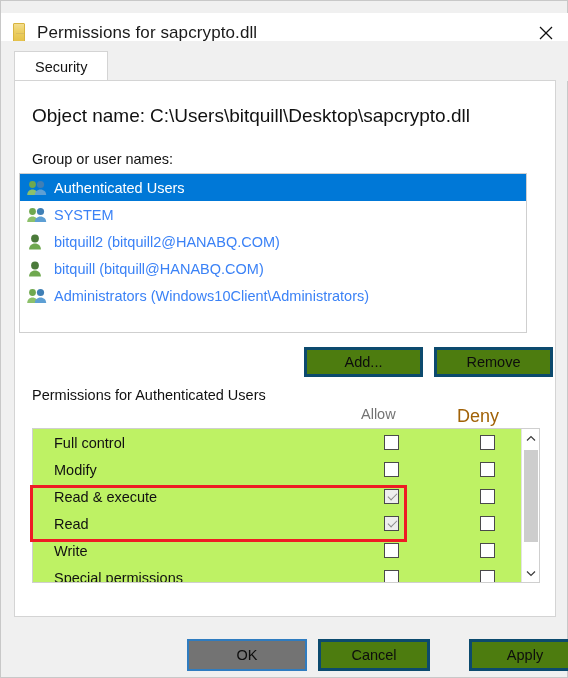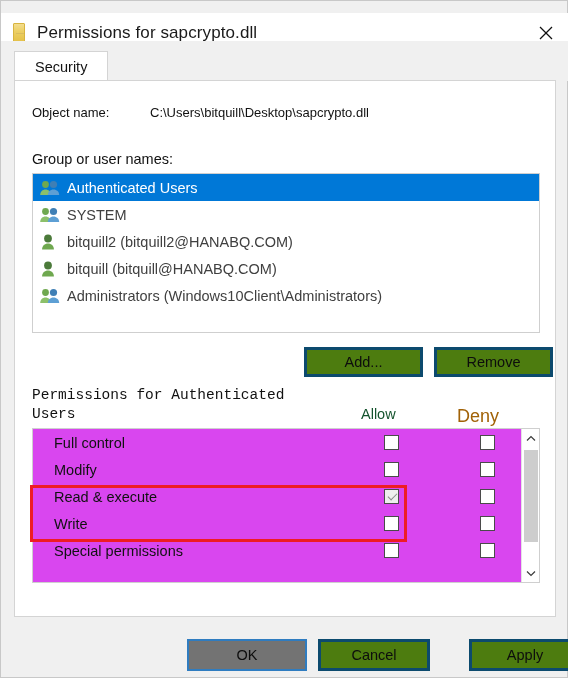--- a/index.html
+++ b/index.html
@@ -81,47 +81,47 @@
     position: absolute;
     left: 13px; top: 79px;
     width: 542px; height: 537px;
     background: #ffffff;
     border: 1px solid #d4d4d4;
   }
 
   .obj-row {
     position: absolute; left: 17px; top: 24px;
     display: flex; align-items: baseline;
-    font-size: 13px; color: #111;
+    font-size: 19px; color: #111;
     white-space: nowrap;
   }
   .obj-label { width: 118px; }
   .obj-value { }
 
   .section-label {
     position: absolute;
     font-size: 14.5px; color: #111;
   }
   #group-label { left: 17px; top: 70px; }
 
   
   .listbox {
     position: absolute;
-    left: 17px; top: 92px;
+    left: 4px; top: 92px;
     width: 508px; height: 160px;
     background: #ffffff;
     border: 1px solid #cfcfcf;
     overflow: hidden;
   }
   .list-item {
     height: 27px;
     display: flex; align-items: center;
     padding-left: 6px;
     font-size: 14.5px;
-    color: #404040;
+    color: #3b82f6;
     white-space: nowrap;
   }
   .list-item.selected {
     background: #0078d7;
     color: #ffffff;
   }
   .list-item.selected .item-label { background: #0078d7; }
   .usr-icon { width: 22px; height: 18px; margin-right: 6px; flex: 0 0 auto; }
   .usr-icon svg { display: block; }
 
@@ -137,31 +137,30 @@
   }
   #add-btn    { left: 289px; top: 266px; width: 119px; height: 30px; }
   #remove-btn { left: 419px; top: 266px; width: 119px; height: 30px; }
 
   
   #perm-label {
     position: absolute; left: 17px; top: 305px;
     width: 260px;
     font-size: 14.5px; color: #111;
     line-height: 19px;
-    font-family: Liberation Mono, monospace;
-  }
-  #allow-hdr { position: absolute; left: 346px; top: 325px; font-size: 14.5px; color: #14532d; }
+  }
+  #allow-hdr { position: absolute; left: 346px; top: 325px; font-size: 14.5px; color: #737373; }
   #deny-hdr  { position: absolute; left: 442px; top: 325px; font-size: 18px; color: #a16207; }
 
   
   .permbox {
     position: absolute;
     left: 17px; top: 347px;
     width: 508px; height: 155px;
-    background: #d946ef;
+    background: #bef264;
     border: 1px solid #cfcfcf;
     overflow: hidden;
   }
   .perm-rows {
     position: absolute; left: 0; top: 0;
     width: 488px;
   }
   .perm-row {
     height: 27px;
     display: flex; align-items: center;
@@ -355,20 +354,25 @@
           <span class="cbx allow"></span>
           <span class="cbx deny"></span>
         </div>
 
         <div class="perm-row">
           <span class="perm-name">Read &amp; execute</span>
           <span class="cbx allow checked"></span>
           <span class="cbx deny"></span>
         </div>
 
+        <div class="perm-row">
+          <span class="perm-name">Read</span>
+          <span class="cbx allow checked"></span>
+          <span class="cbx deny"></span>
+        </div>
 
         <div class="perm-row">
           <span class="perm-name">Write</span>
           <span class="cbx allow"></span>
           <span class="cbx deny"></span>
         </div>
 
         <div class="perm-row">
           <span class="perm-name">Special permissions</span>
           <span class="cbx allow"></span>

